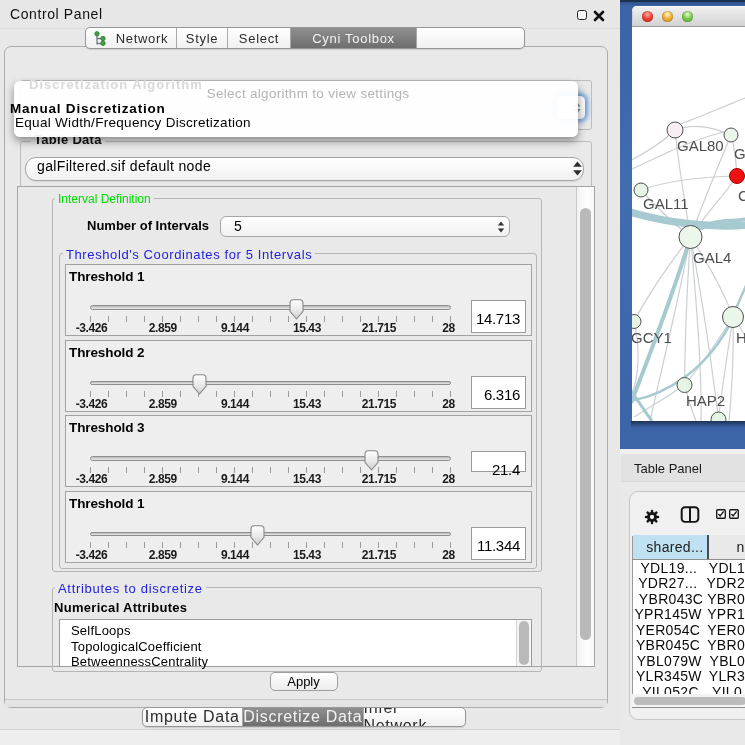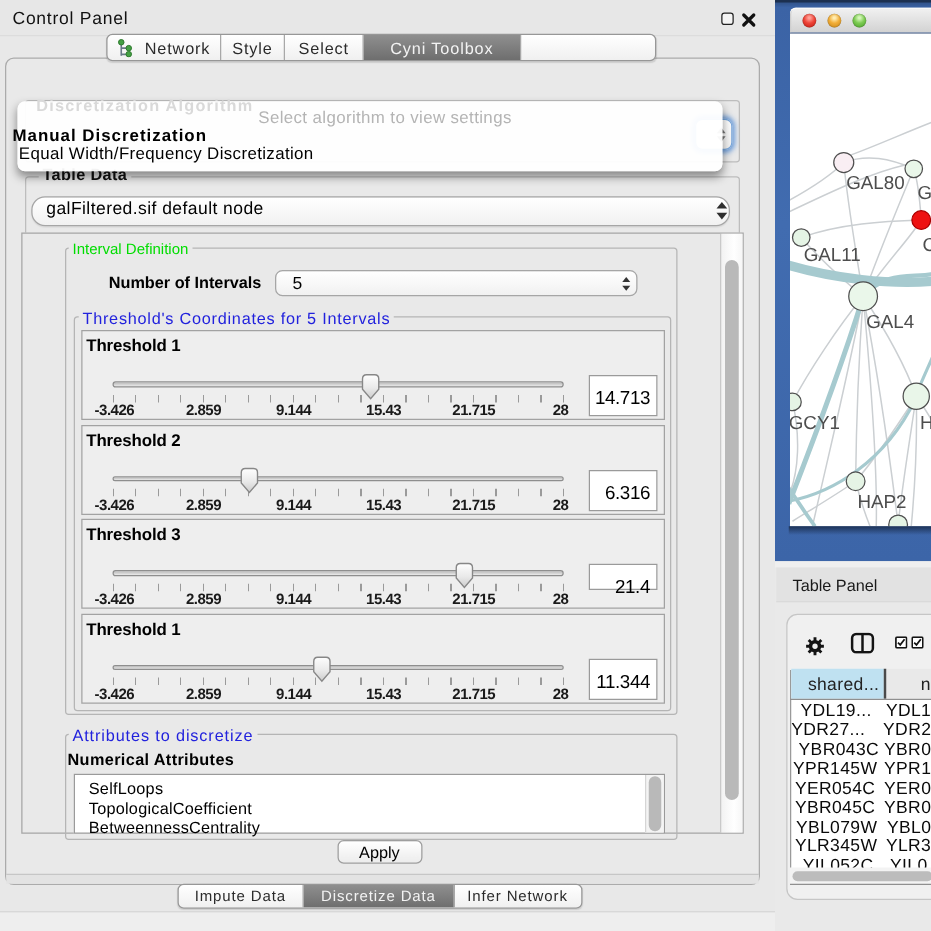--- a/index.html
+++ b/index.html
@@ -153,21 +153,21 @@
 <div class="abs" style="left:54px;top:600px;font-size:13px;letter-spacing:0.3px;font-weight:bold;color:#000;">Numerical Attributes</div>
 <div class="abs" style="left:59px;top:619px;width:473px;height:47.5px;border:1px solid #9a9a9a;background:#ffffff;"></div>
 <div class="abs" style="left:71px;top:623px;font-size:13px;letter-spacing:0.2px;color:#000;line-height:15.6px;">SelfLoops<br>TopologicalCoefficient<br>BetweennessCentrality</div>
 <div class="abs" style="left:516px;top:620px;width:15px;height:46px;background:#f4f4f4;border-left:1px solid #d5d5d5;"></div>
 <div class="abs" style="left:518.5px;top:621px;width:10px;height:44px;background:#b9b9b9;border-radius:5px;"></div>
 
 <div class="abs" style="left:269.5px;top:671.5px;width:68px;height:19.5px;border:1px solid #9e9e9e;border-radius:5px;background:linear-gradient(#ffffff,#ececec);text-align:center;font-size:13px;line-height:18.5px;color:#000;">Apply</div>
 
 <div class="abs" style="left:5px;top:699px;width:602px;height:1px;background:#c6c6c6;"></div>
 
-<div class="abs" style="left:141.5px;top:707px;width:324px;height:20px;border:1px solid #979797;border-radius:5px;background:linear-gradient(#ffffff,#f0f0f0);display:flex;overflow:hidden;font-size:12px;letter-spacing:0.7px;color:#2b2b2b;box-shadow:0 1px 1px rgba(0,0,0,0.12);">
+<div class="abs" style="left:141.5px;top:707px;width:324px;height:20px;border:1px solid #979797;border-radius:5px;background:linear-gradient(#ffffff,#f0f0f0);display:flex;overflow:hidden;font-size:16px;letter-spacing:0.7px;color:#2b2b2b;box-shadow:0 1px 1px rgba(0,0,0,0.12);">
   <div style="width:100.5px;border-right:1px solid #a8a8a8;display:flex;align-items:center;justify-content:center;">Impute Data</div>
   <div style="width:120.5px;border-right:1px solid #a8a8a8;display:flex;align-items:center;justify-content:center;background:linear-gradient(#8f8f8f,#6e6e6e);color:#f3f3f3;">Discretize Data</div>
   <div style="flex:1;display:flex;align-items:center;justify-content:center;">Infer Network</div>
 </div>
 <div class="abs" style="left:0;top:729px;width:620px;height:1px;background:#d2d2d2;"></div>
 <div class="abs" style="left:0;top:730px;width:620px;height:15px;background:#eeeeee;"></div>
 
 <div class="abs" style="left:620px;top:0;width:125px;height:449px;background:linear-gradient(#2c4a7c,#3b63a5 6px,#416cb0 40%,#3c65a8);"></div>
 <div class="abs" style="left:620px;top:0;width:125px;height:1.5px;background:#1c3050;"></div>
 
@@ -267,21 +267,21 @@
 <div class="abs" style="left:632.5px;top:535px;width:74px;height:24px;background:#bfe1f1;font-size:14px;letter-spacing:0.3px;color:#222;text-align:right;padding-right:3px;line-height:24px;">shared...</div>
 <div class="abs" style="left:708.5px;top:535px;width:37px;height:24px;background:#e9e9e9;font-size:14px;color:#222;padding-left:28px;line-height:24px;">n.</div>
 <div class="abs" style="left:706.5px;top:535px;width:2px;height:24px;background:#4a4a4a;"></div>
 <div class="abs" style="left:632px;top:559px;width:113px;height:1px;background:#8f8f8f;"></div>
 <div class="abs" style="left:633px;top:560.5px;width:112px;height:134px;overflow:hidden;font-size:14px;letter-spacing:0.3px;color:#0a0a0a;line-height:15.5px;">
     <div style="height:15.5px;display:flex;">
       <div style="width:75px;text-align:center;">YDL19...</div>
       <div style="padding-left:4px;">YDL1</div>
     </div>
     <div style="height:15.5px;display:flex;">
-      <div style="width:75px;">YDR27...</div>
+      <div style="width:75px;text-align:center;">YDR27...</div>
       <div style="padding-left:4px;">YDR2</div>
     </div>
     <div style="height:15.5px;display:flex;">
       <div style="width:75px;text-align:right;">YBR043C</div>
       <div style="padding-left:4px;">YBR0</div>
     </div>
     <div style="height:15.5px;display:flex;">
       <div style="width:75px;text-align:center;">YPR145W</div>
       <div style="padding-left:4px;">YPR1</div>
     </div>

